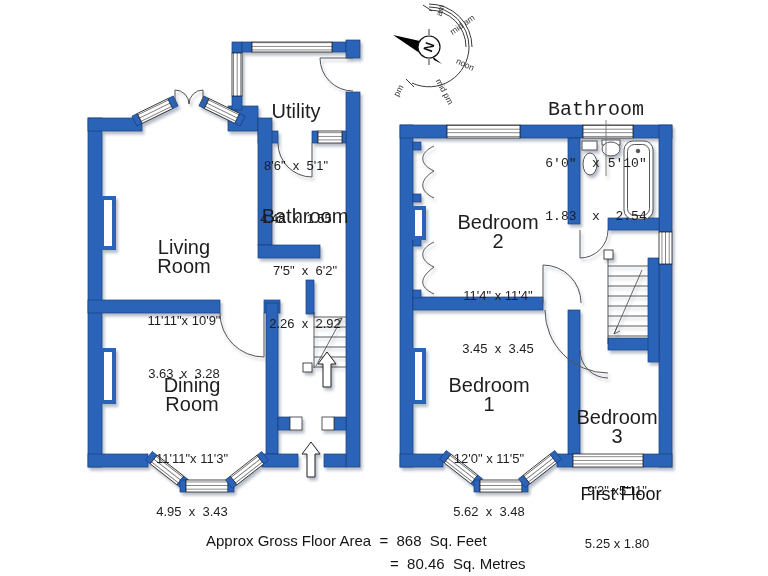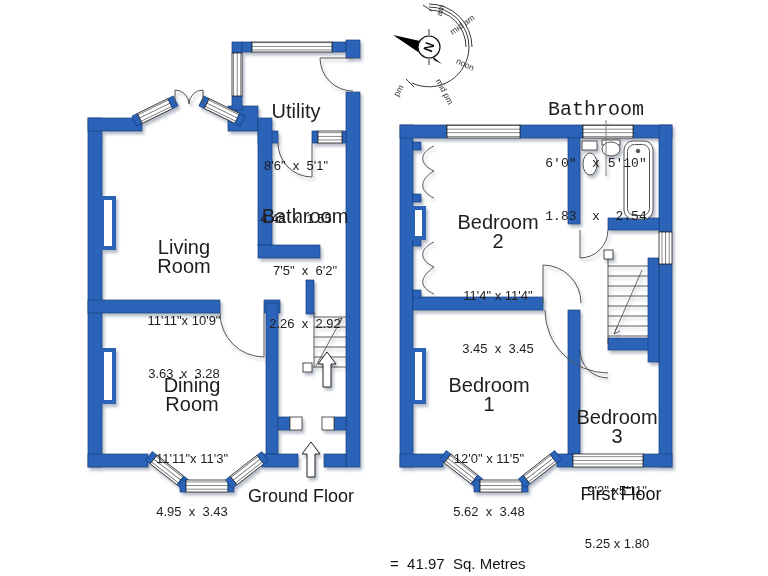--- a/index.html
+++ b/index.html
@@ -295,18 +295,18 @@
     <span class="room-dims">5.62  x  3.48</span>
   </div>
 
   <div class="room-label" style="left:617px;top:372px;">
     <span class="room-name">Bedroom
 3</span>
     <span class="room-dims">9'2" x5'11"</span>
     <span class="room-dims">5.25 x 1.80</span>
   </div>
 
-  <div class="floor-label" style="left:301px;top:486px;">Ground Floor</div>
   <div class="floor-label" style="left:621px;top:484px;">First Floor</div>
 
-  <div class="footer-line" style="left:390px;top:555px;">=  41.97  Sq. Metres</div>
+  <div class="footer-line" style="left:206px;top:532px;">Approx Gross Floor Area  =  868  Sq. Feet</div>
+  <div class="footer-line" style="left:390px;top:555px;">=  80.46  Sq. Metres</div>
 
 </div>
 
 </body></html>

